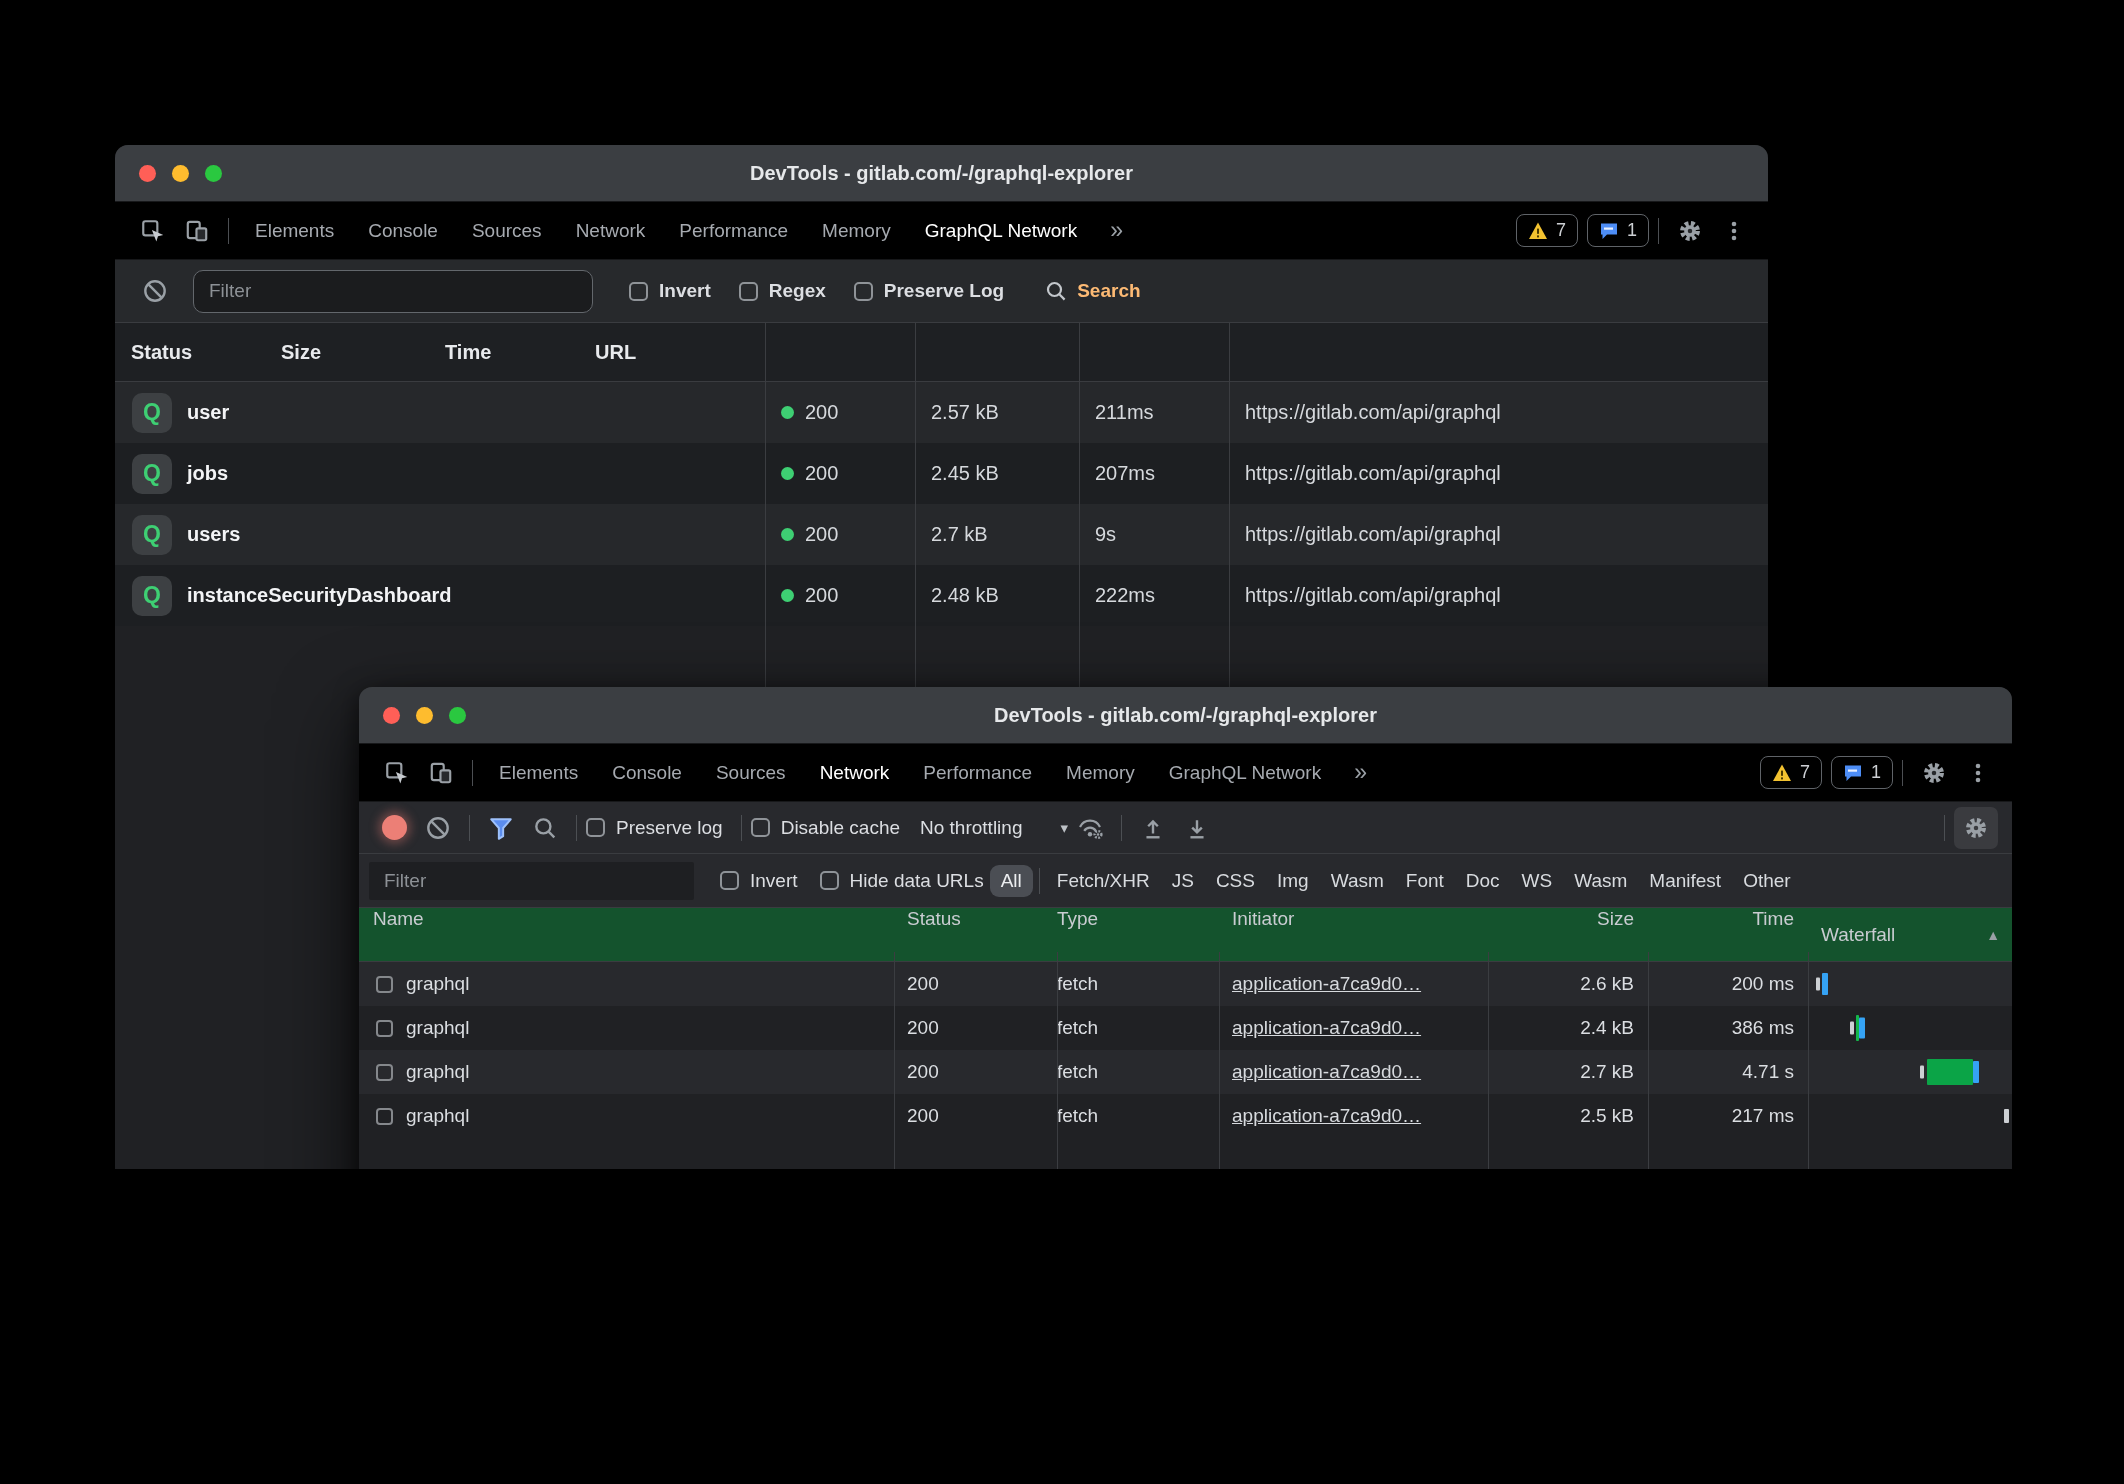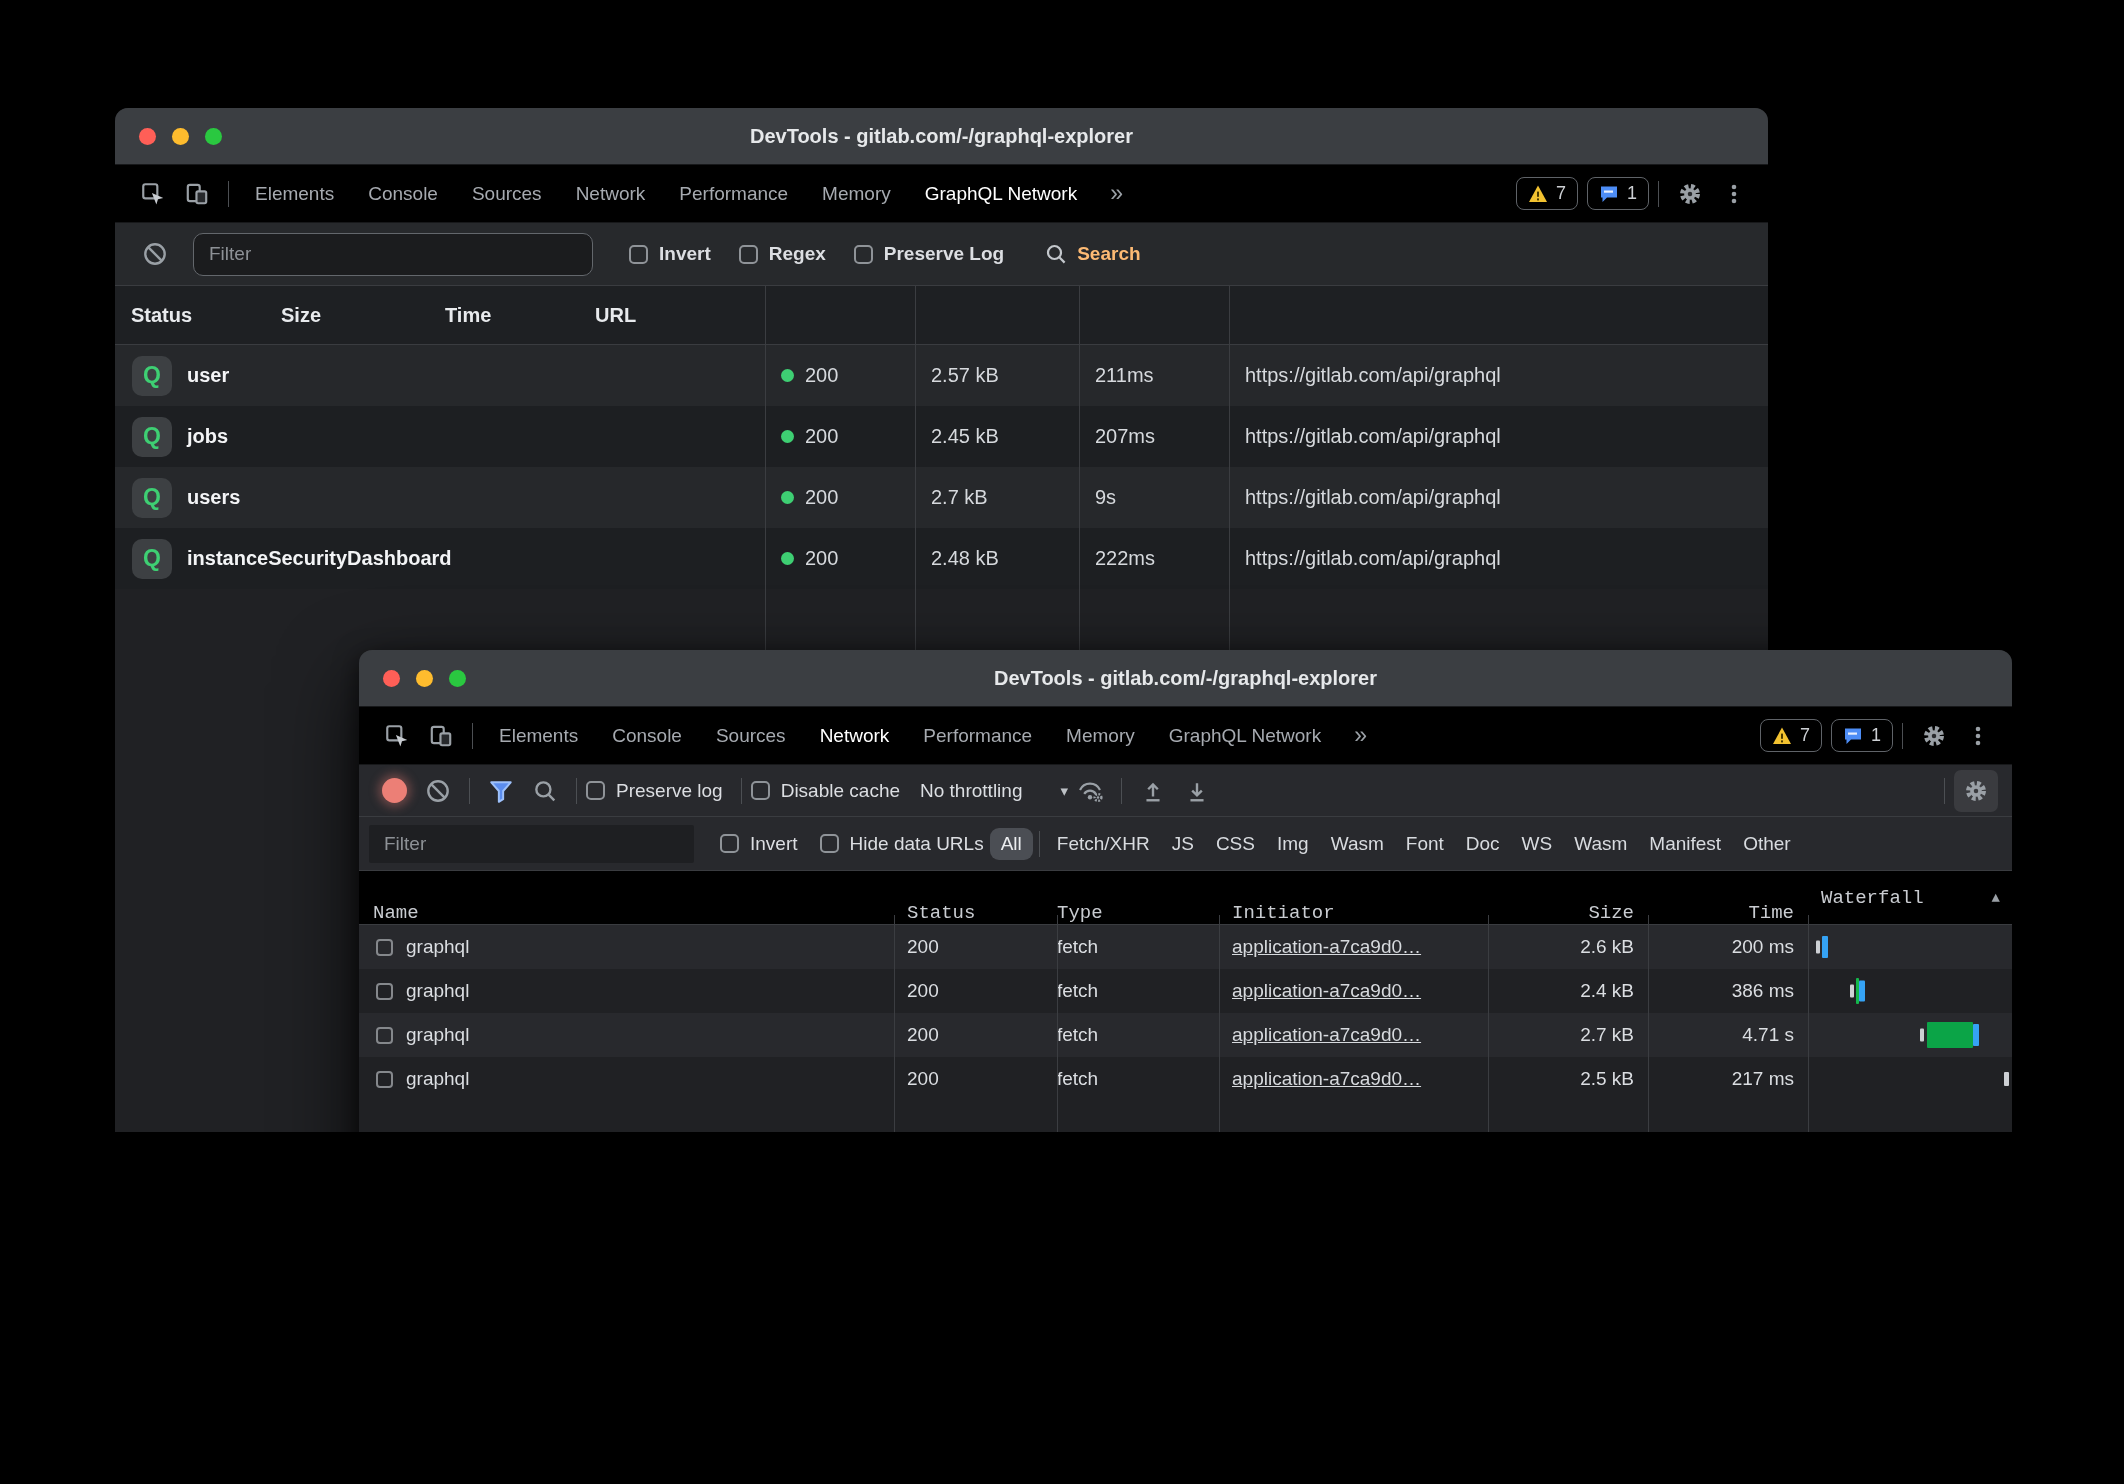--- a/index.html
+++ b/index.html
@@ -1,18 +1,18 @@
 <!DOCTYPE html>
 <html><head>
 <meta charset="utf-8">
 <style>
   * { margin:0; padding:0; box-sizing:border-box; }
   html,body { background:#000; }
   .canvas { position:relative; width:2124px; height:1132px; overflow:hidden; background:#000;
-            font-family:"Liberation Sans", sans-serif; }
+            font-family:"Liberation Sans", sans-serif;margin-top:37px; }
 
   
   .window { position:absolute; border-radius:13px; background:#202124; overflow:hidden;
             box-shadow:0 30px 80px rgba(0,0,0,.8), 0 6px 24px rgba(0,0,0,.6); }
   .win-back  { left:115px; top:108px;  width:1653px; height:1274px; }
   .win-front { left:359px; top:650px;  width:1653px; height:854px; z-index:5; }
 
   .titlebar { height:57px; background:#3b3e42; border-bottom:1px solid #17181a;
               display:flex; align-items:center; justify-content:center; position:relative; }
   .lights { position:absolute; left:24px; top:0; height:100%; display:flex; align-items:center; gap:16px; }
@@ -77,22 +77,22 @@
   .net-filterbar { height:54px; background:#28292d; border-bottom:1px solid #3a3c40;
                    display:flex; align-items:center; padding:0 10px; }
   .net-filterbar .flt-input { width:325px; height:38px; background:#1e1f22; border:none; border-radius:2px; }
   .ftypes { display:flex; align-items:center; margin-left:6px; }
   .ftype { color:#d8dbdf; font-size:19px; padding:5px 11px; white-space:nowrap; }
   .ftype.sel { background:#4b4e54; color:#eceef0; border-radius:9px; }
 
   .net-optionsbar { height:44px; background:#28292d; border-bottom:1px solid #3a3c40;
                     display:flex; align-items:center; padding:0 18px; gap:30px; }
 
-  .net-header { height:54px; background:#000000; border-bottom:1px solid #3a3c40;
-                display:flex; align-items:flex-end; color:#c9ccd1; font-size:19px;font-family:Liberation Mono, monospace; }
+  .net-header { height:54px; background:#14532d; border-bottom:1px solid #3a3c40;
+                display:flex; align-items:flex-start; color:#c9ccd1; font-size:19px; }
   .nc-name   { width:535px; padding-left:14px; display:flex; align-items:center; }
   .nc-status { width:163px; padding-left:13px; }
   .nc-type   { width:162px; }
   .nc-init   { width:269px; padding-left:13px; }
   .nc-size   { width:160px; padding-right:14px; text-align:right; }
   .nc-time   { width:160px; padding-right:14px; text-align:right; }
   .nc-wf     { flex:1; position:relative; height:100%; display:flex; align-items:center; }
   .sortarrow { position:absolute; right:12px; color:#9aa0a6; font-size:14px; }
 
   .net-row { height:44px; display:flex; align-items:center; font-size:19px; color:#dbdee2; }

